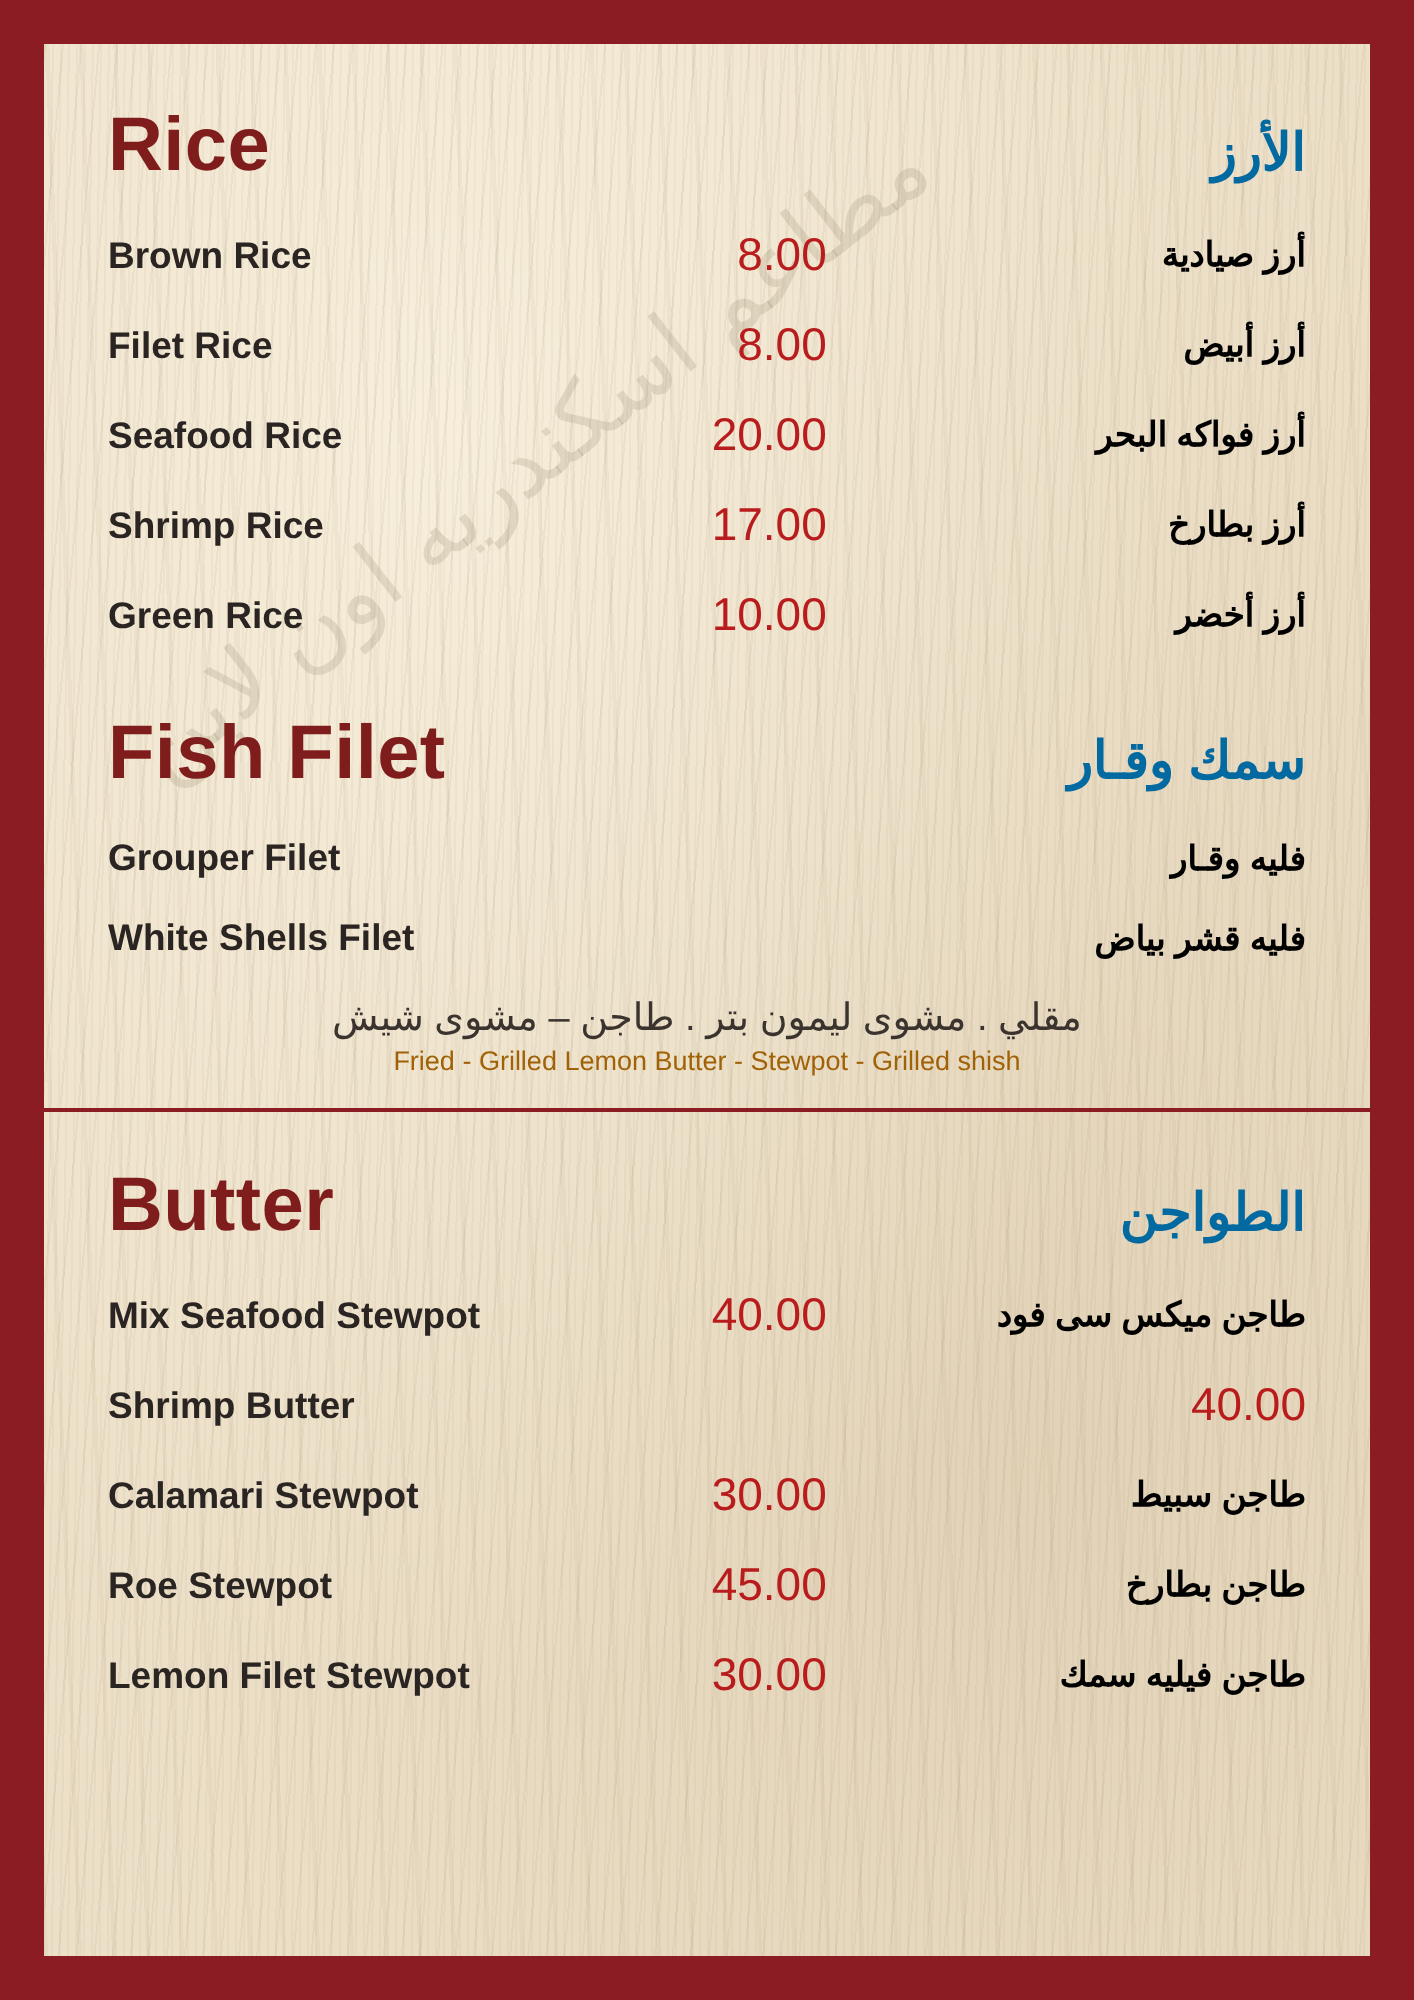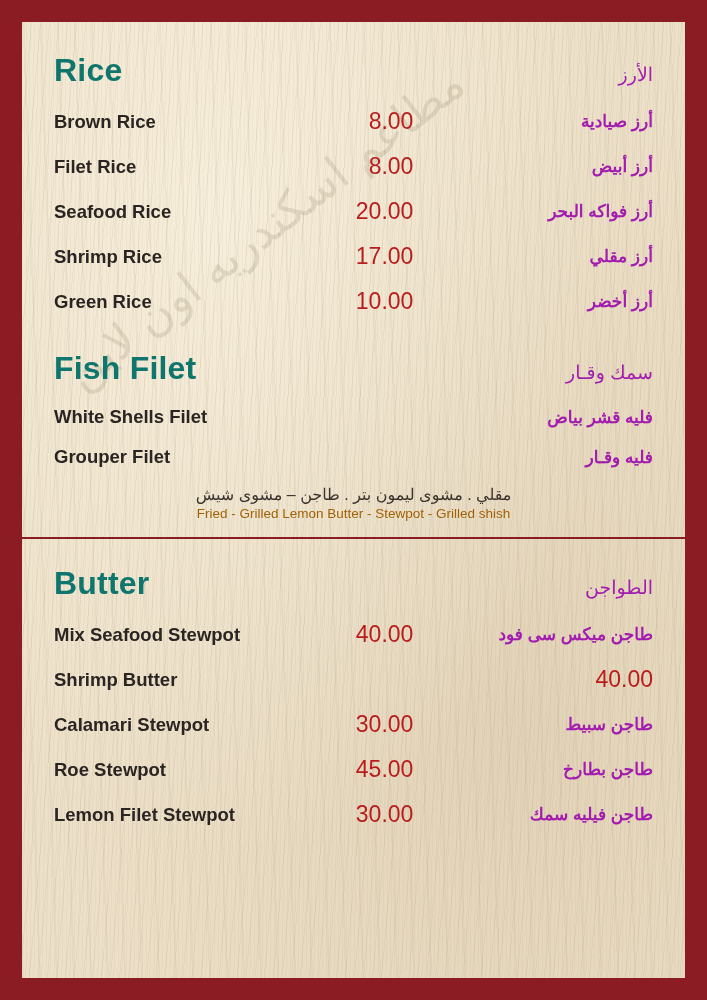--- a/index.html
+++ b/index.html
@@ -65,29 +65,29 @@
     font-family: "Liberation Sans", sans-serif;
   }
   .section-head {
     display: flex;
     align-items: baseline;
     justify-content: space-between;
     margin-top: 6px;
     margin-bottom: 10px;
   }
   .section-title-en {
-    font-size: 32px;
-    font-weight: bold;
-    color: #0f766e;
+    font-size: 38px;
+    font-weight: bold;
+    color: #7f1d1d;
     letter-spacing: 0.2px;
   }
   .section-title-ar {
-    font-size: 19px;
-    font-weight: normal;
-    color: #a21caf;
+    font-size: 26px;
+    font-weight: bold;
+    color: #0369a1;
     direction: rtl;
   }
   .row {
     display: flex;
     align-items: center;
     justify-content: space-between;
     padding: 9px 0;
   }
   .row .en {
     flex: 0 0 40%;
@@ -101,30 +101,30 @@
     font-size: 23px;
     font-weight: normal;
     color: #b91c1c;
   }
   .row .ar {
     flex: 0 0 40%;
     text-align: right;
     direction: rtl;
     font-size: 17px;
     font-weight: bold;
-    color: #a21caf;
+    color: #000000;
   }
   .row.noprice .price { visibility: hidden; }
   .note {
     text-align: center;
     margin-top: 8px;
   }
   .note .ar {
     direction: rtl;
-    font-size: 16px;
+    font-size: 19px;
     color: #3a332e;
     margin-bottom: 2px;
   }
   .note .en {
     font-size: 13.5px;
     color: #a16207;
   }
   .divider {
     height: 2px;
     background: #8c1c23;
@@ -160,45 +160,45 @@
           <div class="ar">أرز أبيض</div>
         </div>
         <div class="row">
           <div class="en">Seafood Rice</div>
           <div class="price">20.00</div>
           <div class="ar">أرز فواكه البحر</div>
         </div>
         <div class="row">
           <div class="en">Shrimp Rice</div>
           <div class="price">17.00</div>
-          <div class="ar">أرز مقلي</div>
+          <div class="ar">أرز بطارخ</div>
         </div>
         <div class="row">
           <div class="en">Green Rice</div>
           <div class="price">10.00</div>
           <div class="ar">أرز أخضر</div>
         </div>
       </div>
 
       <div class="gap-md"></div>
 
       <div class="section">
         <div class="section-head">
           <div class="section-title-en">Fish Filet</div>
           <div class="section-title-ar">سمك وقـار</div>
         </div>
         <div class="row noprice">
+          <div class="en">Grouper Filet</div>
+          <div class="price"></div>
+          <div class="ar">فليه وقـار</div>
+        </div>
+        <div class="row noprice">
           <div class="en">White Shells Filet</div>
           <div class="price"></div>
           <div class="ar">فليه قشر بياض</div>
-        </div>
-        <div class="row noprice">
-          <div class="en">Grouper Filet</div>
-          <div class="price"></div>
-          <div class="ar">فليه وقـار</div>
         </div>
         <div class="note">
           <div class="ar">مقلي . مشوى ليمون بتر . طاجن – مشوى شيش</div>
           <div class="en">Fried - Grilled Lemon Butter - Stewpot - Grilled shish</div>
         </div>
       </div>
 
       <div class="divider"></div>
 
       <div class="gap-md"></div>

